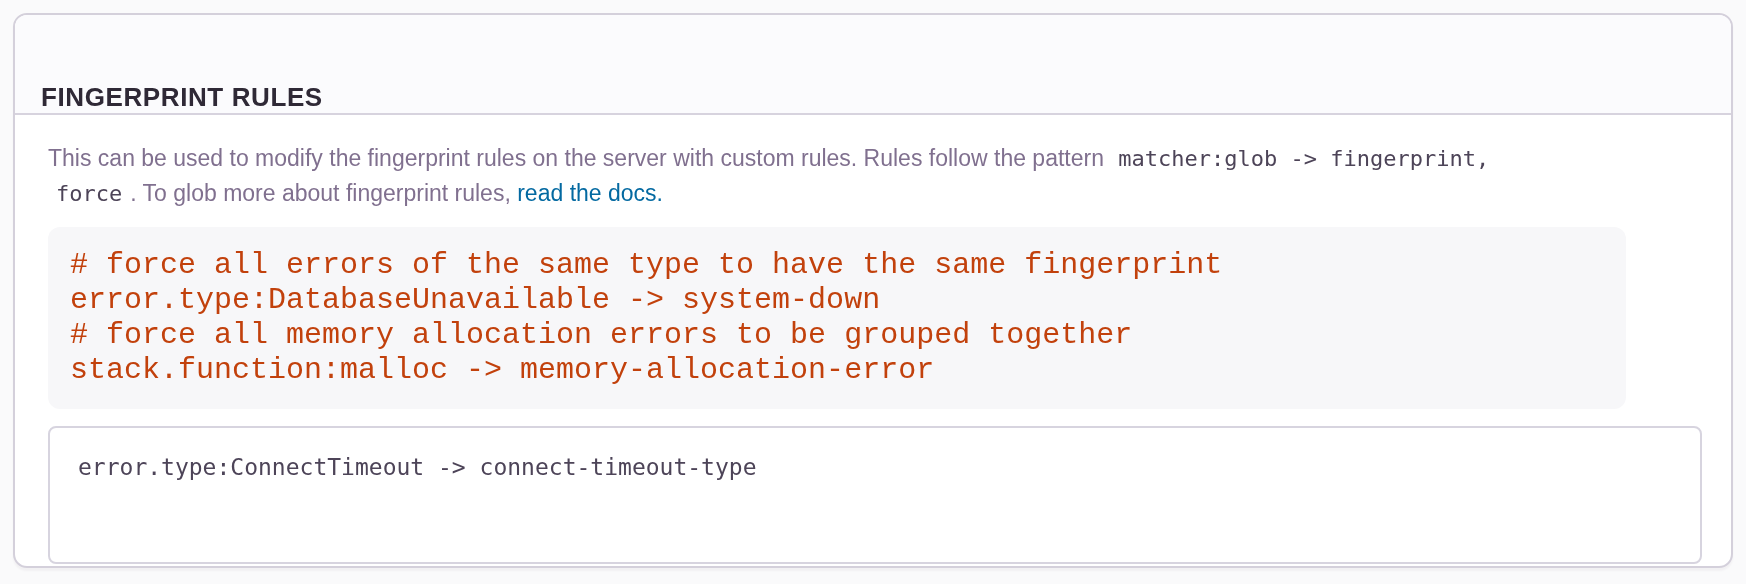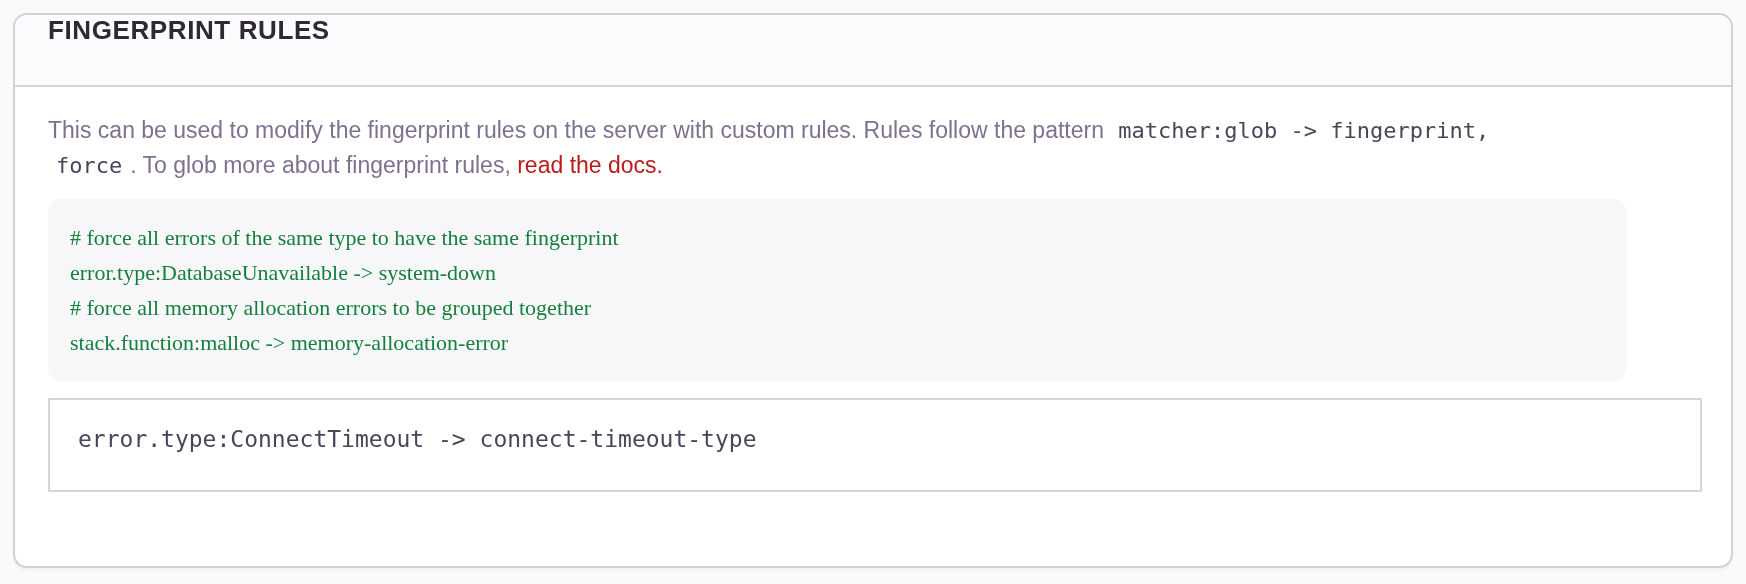--- a/index.html
+++ b/index.html
@@ -18,24 +18,24 @@
     top: 13px;
     width: 1720px;
     height: 555px;
     background: #ffffff;
     border: 2px solid #d4d0db;
     border-radius: 14px;
     box-shadow: 0 3px 2px rgba(43, 34, 51, 0.04);
   }
 
   .panel-header {
-    height: 72px;
+    height: 100px;
     display: flex;
-    align-items: flex-start;
-    padding: 0 33px;
+    align-items: flex-end;
+    padding: 0 26px;
     background: #fbfbfd;
     border-bottom: 2px solid #d7d3de;
     border-radius: 12px 12px 0 0;
   }
 
   .panel-title {
     font-size: 26px;
     font-weight: bold;
     letter-spacing: 0.6px;
     color: #2f2936;
@@ -54,46 +54,46 @@
 
   .inline-code {
     font-family: "DejaVu Sans Mono", "Liberation Mono", monospace;
     font-size: 22px;
     color: #4d4458;
     padding: 0 8px;
     text-align: right;
   }
 
   .doc-link {
-    color: #b91c1c;
+    color: #0369a1;
     text-decoration: none;
     cursor: pointer;
   }
 
   .example-pre {
     background: #f7f7f9;
     border-radius: 12px;
     padding: 21px 22px;
     margin-right: 72px;
     margin-bottom: 17px;
-    font-family: Liberation Serif, serif;
-    font-size: 22px;
+    font-family: Liberation Mono, monospace;
+    font-size: 30px;
     line-height: 35px;
-    color: #15803d;
+    color: #c2410c;
     white-space: pre;
     overflow: hidden;
   }
 
   .rules-textarea {
     display: block;
     width: 1654px;
-    height: 94px;
+    height: 138px;
     background: #ffffff;
     border: 2px solid #d7d4df;
-    border-radius: 1px;
+    border-radius: 8px;
     padding: 24px 28px;
     font-family: "DejaVu Sans Mono", "Liberation Mono", monospace;
     font-size: 23px;
     line-height: 30px;
     color: #4d4458;
     resize: none;
     outline: none;
     white-space: pre;
     overflow: hidden;
   }

